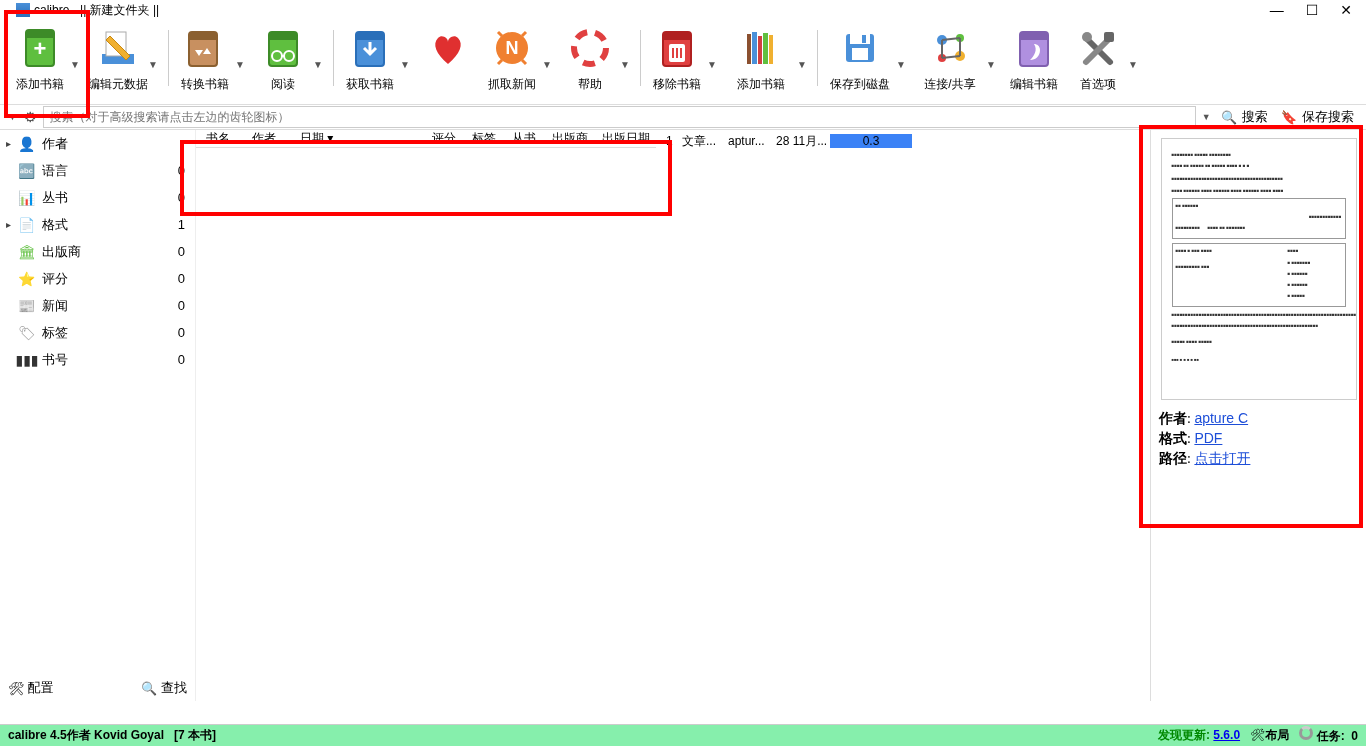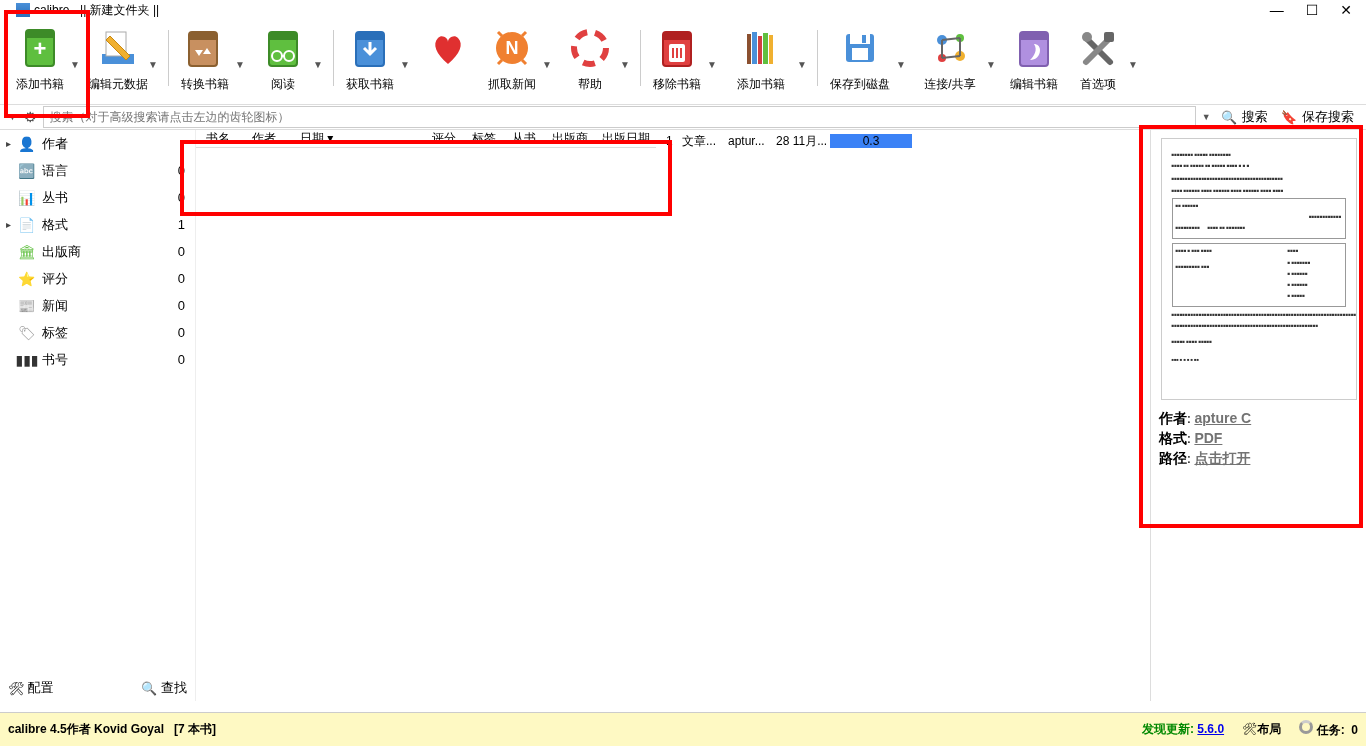--- a/index.html
+++ b/index.html
@@ -42,25 +42,25 @@
 .headers .sel { font-weight:bold; font-style:italic;margin-top:44px; }
 .row { height:22px; display:flex; font-size:12px; align-items:center; padding-left:4px;}
 .row div { padding:0 6px; white-space:nowrap; overflow:hidden; }
 .cell-size { background:#3b82f6; width:82px; text-align:center; }
 
 .details { width:216px; border-left:1px solid #ddd; padding:8px; font-size:13px; }
 .preview { width:196px; height:262px; border:1px solid #ccc; margin:0 auto 10px auto; background:#fff; padding:12px 10px; font-size:4px; color:#333; line-height:1.6; overflow:hidden;}
 .preview p { margin-bottom:4px; font-size:4.5px; }
 .kv { margin-bottom:2px; font-family:SimSun,serif; font-size:14px; }
 .kv .k { font-weight:bold; }
-.kv .v { color:#737373; text-decoration:underline;font-weight:bold; }
-
-.statusbar { position:absolute; bottom:0; left:0; right:0; height:34px; border-top:1px solid #ccc; display:flex; align-items:center; font-size:12px; padding:0 8px; background:#fef9c3;}
+.kv .v { color:#1d4ed8; text-decoration:underline; }
+
+.statusbar { position:absolute; bottom:0; left:0; right:0; height:22px; border-top:1px solid #ccc; display:flex; align-items:center; font-size:12px; padding:0 8px; background:#86efac;}
 .statusbar b { font-weight:bold; }
-.statusbar .right { margin-left:auto; display:flex; align-items:center; gap:18px; }
+.statusbar .right { margin-left:auto; display:flex; align-items:center; gap:10px; }
 .statusbar .upd { color:#008800; font-weight:bold; }
 .statusbar .upd a { color:#0000ee; text-decoration:underline; }
 .donut { width:14px; height:14px; border:3px solid #999; border-top-color:#ccc; border-radius:50%; display:inline-block;}
 
 svg { display:block; }
 </style>
 </head>
 <body>
 
 <div class="red-box rb1"></div>

